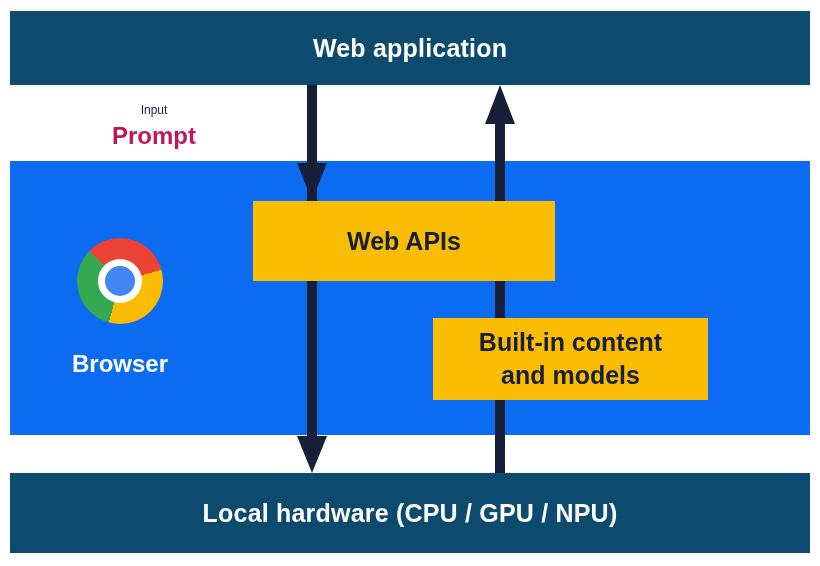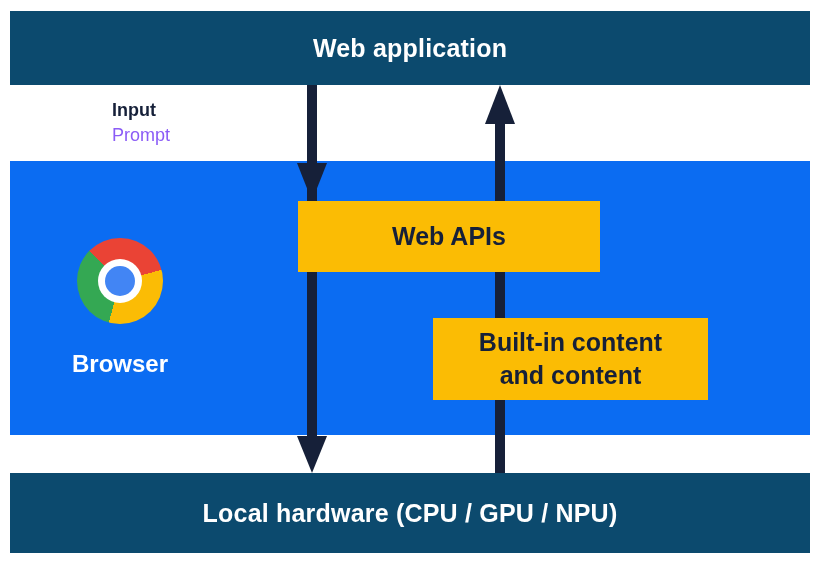--- a/index.html
+++ b/index.html
@@ -30,22 +30,22 @@
     color: #ffffff;
     font-size: 25px;
     font-weight: bold;
     letter-spacing: 0.2px;
   }
 
   
   .io-block { position: absolute; top: 99px; z-index: 1; }
   .input-block  { left: 112px; text-align: left; }
   .output-block { right: 52px; text-align: right; }
-  .io-caption { font-size: 18px; font-weight: 700; line-height: 23px; color: #162039; }
-  .io-value   { font-size: 18px; font-weight: normal; line-height: 27px; color: #8b5cf6; }
+  .io-caption { font-size: 12px; font-weight: 400; line-height: 23px; color: #162039; text-align: center; }
+  .io-value   { font-size: 24px; font-weight: bold; line-height: 27px; color: #be185d; }
 
   
   .panel {
     position: absolute;
     left: 10px; top: 161px;
     width: 800px; height: 274px;
     background: #0b6cf2;
     z-index: 1;
   }
 
@@ -65,21 +65,21 @@
     display: flex;
     flex-direction: column;
     align-items: center;
     justify-content: center;
     z-index: 3;
     color: #162039;
     font-weight: bold;
     font-size: 25px;
     text-align: center;
   }
-  .webapis-box { left: 253px; top: 201px; width: 302px; height: 71px; margin-left: 45px; }
+  .webapis-box { left: 253px; top: 201px; width: 302px; height: 80px; }
   .builtin-box { left: 433px; top: 318px; width: 275px; height: 82px; }
   .bline { line-height: 33px; }
 
   
   .chrome-wrap {
     position: absolute;
     left: 50px; top: 238px;
     width: 140px;
     z-index: 3;
     display: flex;
@@ -145,20 +145,20 @@
       <div class="chrome-core"></div>
     </div>
     <div class="browser-label">Browser</div>
   </div>
 
   <div class="ybox webapis-box">
     <span>Web APIs</span>
   </div>
   <div class="ybox builtin-box">
     <span class="bline">Built-in content</span>
-    <span class="bline">and content</span>
+    <span class="bline">and models</span>
   </div>
 
   <div class="bar bottom-bar">
     <span class="bar-label">Local hardware (CPU / GPU / NPU)</span>
   </div>
 
 </div>
 
 </body></html>

